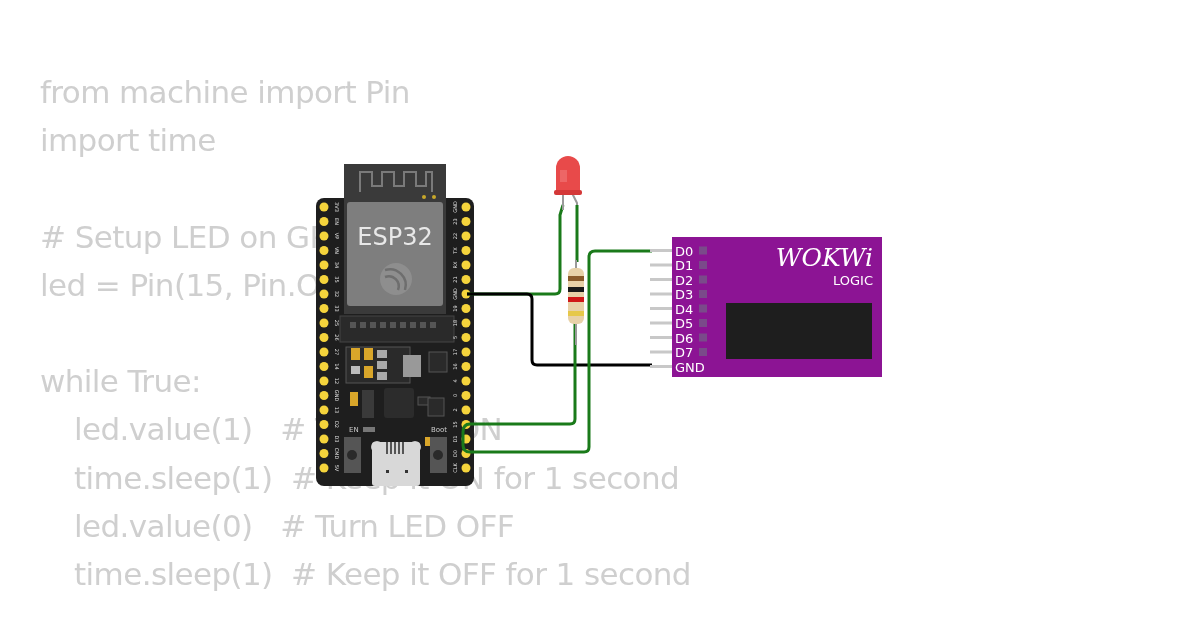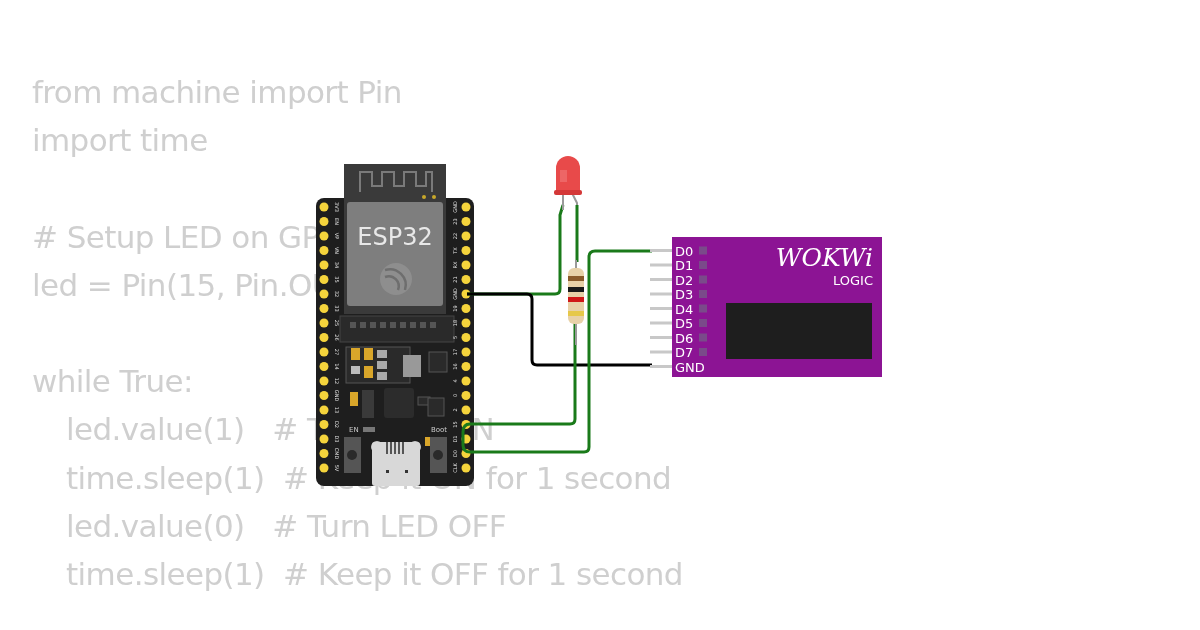--- a/index.html
+++ b/index.html
@@ -1,18 +1,18 @@
 <!DOCTYPE html>
 <html><head>
 <meta charset="utf-8">
 <style>
   html,body{margin:0;padding:0;background:#ffffff;}
   body{width:1200px;height:630px;position:relative;overflow:hidden;font-family:"DejaVu Sans","Liberation Sans",sans-serif;}
   .code{position:absolute;left:32px;top:68px;color:#cfcfcf;font-size:31px;line-height:48.2px;letter-spacing:-0.6px;white-space:pre;}
-  .code .ln{height:48.2px;display:block;}
+  .code .ln{height:48.2px;display:block;margin-left:8px;}
   .code .ind{padding-left:34px;}
   svg#circuit{position:absolute;left:0;top:0;}
   .pinlbl{font-family:"DejaVu Sans",sans-serif;font-size:5px;fill:#e0e0e0;}
   .lalbl{font-family:"DejaVu Sans",sans-serif;font-size:13px;fill:#ffffff;}
 </style>
 </head>
 <body>
 
 <div class="code" id="code"><span class="ln">from machine import Pin</span><span class="ln">import time</span><span class="ln"></span><span class="ln"># Setup LED on GPIO 15</span><span class="ln">led = Pin(15, Pin.OUT)</span><span class="ln"></span><span class="ln">while True:</span><span class="ln ind">led.value(1)   # Turn LED ON</span><span class="ln ind">time.sleep(1)  # Keep it ON for 1 second</span><span class="ln ind">led.value(0)   # Turn LED OFF</span><span class="ln ind">time.sleep(1)  # Keep it OFF for 1 second</span></div>
 

